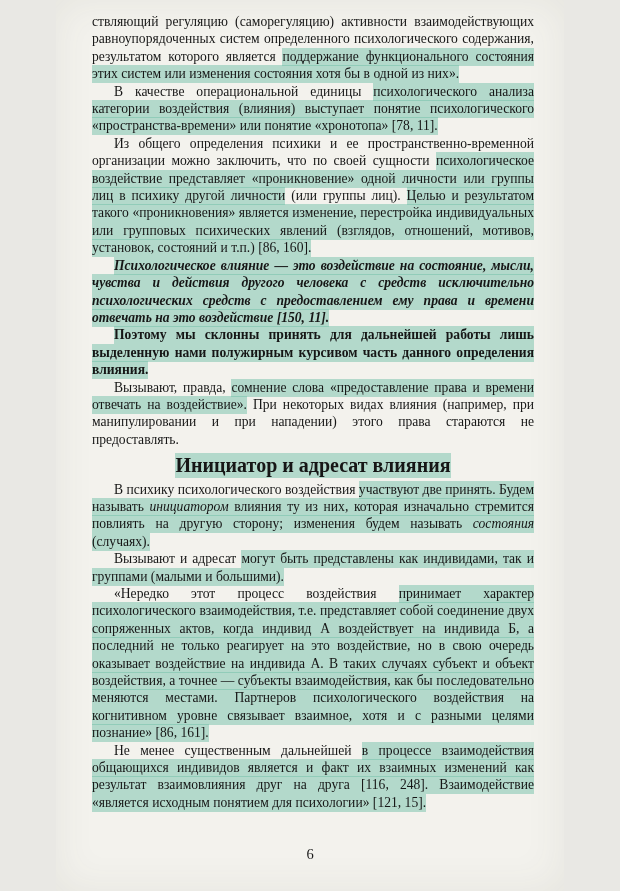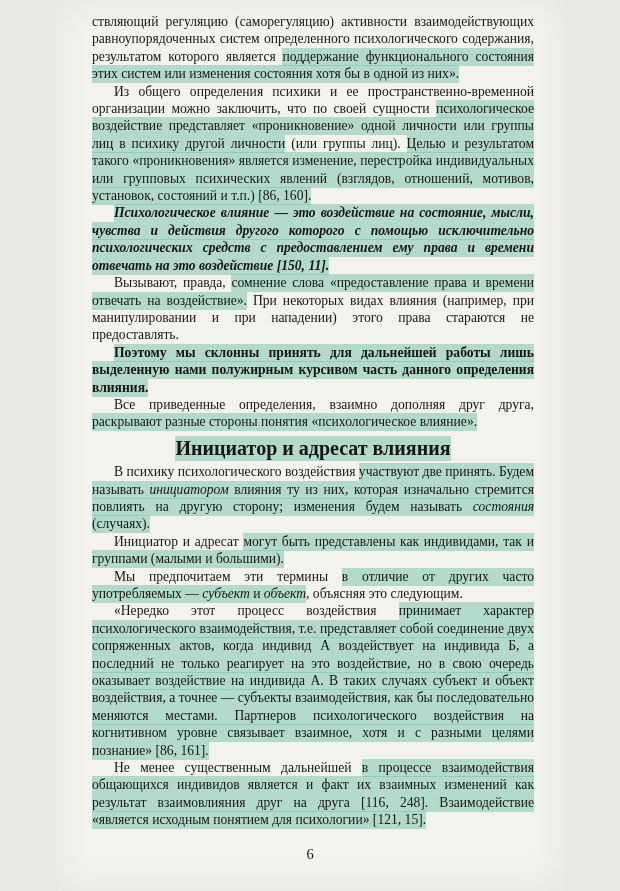--- a/index.html
+++ b/index.html
@@ -42,26 +42,25 @@
     font-size:14.5px;
     color:#1a1a1a;
   }
 </style>
 </head>
 <body>
 
 <div class="page">
   <div class="content">
       <p class="para"><span>ствляющий регуляцию (саморегуляцию) активности взаимодействующих равноупорядоченных систем определенного психологического содержания, результатом которого является </span><span class="hl">поддержание функционального состояния этих систем или изменения состояния хотя бы в одной из них».</span></p>
+      <p class="para indent"><span>В качестве операциональной единицы </span><span class="hl">психологического анализа категории воздействия (влияния) выступает понятие психологического «пространства-времени» или понятие «хронотопа» [78, 11].</span></p>
       <p class="para indent"><span>Из общего определения психики и ее пространственно-временной организации можно заключить, что по своей сущности </span><span class="hl">психологическое воздействие представляет «проникновение» одной личности или группы лиц в психику другой личности</span><span> (или группы лиц). </span><span class="hl">Целью и результатом такого «проникновения» является изменение, перестройка индивидуальных или групповых психических явлений (взглядов, отношений, мотивов, установок, состояний и т.п.) [86, 160].</span></p>
-      <p class="para indent"><span class="b i hl">Психологическое влияние — это воздействие на состояние, мысли, чувства и действия другого которого с помощью исключительно психологических средств </span><span class="b i hl">с предоставлением ему права и времени отвечать на это воздействие [150, 11].</span></p>
+      <p class="para indent"><span class="b i hl">Психологическое влияние — это воздействие на состояние, мысли, чувства и действия другого человека с средств исключительно психологических средств </span><span class="b i hl">с предоставлением ему права и времени отвечать на это воздействие [150, 11].</span></p>
+      <p class="para indent"><span class="b hl">Поэтому мы склонны принять для дальнейшей работы лишь выделенную нами полужирным курсивом часть данного определения влияния.</span></p>
       <p class="para indent"><span>Вызывают, правда, </span><span class="hl">сомнение слова «предоставление права и времени отвечать на воздействие».</span><span> При некоторых видах влияния (например, при манипулировании и при нападении) этого права стараются не предоставлять.</span></p>
-      <p class="para indent"><span class="b hl">Поэтому мы склонны принять для дальнейшей работы лишь выделенную нами полужирным курсивом часть данного определения влияния.</span></p>
-      <p class="para indent"><span>Все приведенные определения, взаимно дополняя друг друга, </span><span class="hl">раскрывают разные стороны понятия «психологическое влияние».</span></p>
       <h2 class="heading"><span class="b hl">Инициатор и адресат влияния</span></h2>
       <p class="para indent"><span>В психику психологического воздействия </span><span class="hl">участвуют две принять. Будем называть </span><span class="i hl">инициатором</span><span class="hl"> влияния ту из них, которая изначально стремится повлиять на другую сторону; изменения будем называть </span><span class="i hl">состояния</span><span class="hl"> (случаях).</span></p>
-      <p class="para indent"><span>Инициатор и адресат </span><span class="hl">могут быть представлены как индивидами, так и группами (малыми и большими).</span></p>
-      <p class="para indent"><span>Мы предпочитаем эти термины </span><span class="hl">в отличие от других часто употребляемых — </span><span class="i hl">субъект</span><span class="hl"> и </span><span class="i hl">объект</span><span>, объясняя это следующим.</span></p>
+      <p class="para indent"><span>Вызывают и адресат </span><span class="hl">могут быть представлены как индивидами, так и группами (малыми и большими).</span></p>
       <p class="para indent"><span>«Нередко этот процесс воздействия </span><span class="hl">принимает характер психологического взаимодействия, т.е. представляет собой соединение двух сопряженных актов, когда индивид А воздействует на индивида Б, а последний не только реагирует на это воздействие, но в свою очередь оказывает воздействие на индивида А. В таких случаях субъект и объект воздействия, а точнее — субъекты взаимодействия, как бы последовательно меняются местами. Партнеров психологического воздействия на когнитивном уровне связывает взаимное, хотя и с разными целями познание» [86, 161].</span></p>
       <p class="para indent"><span>Не менее существенным дальнейшей </span><span class="hl">в процессе взаимодействия общающихся индивидов является и факт их взаимных изменений как результат взаимовлияния друг на друга [116, 248]. Взаимодействие «является исходным понятием для психологии» [121, 15].</span></p>
     </div>
   <div class="pageno">6</div>
 </div>
 
 </body></html>

